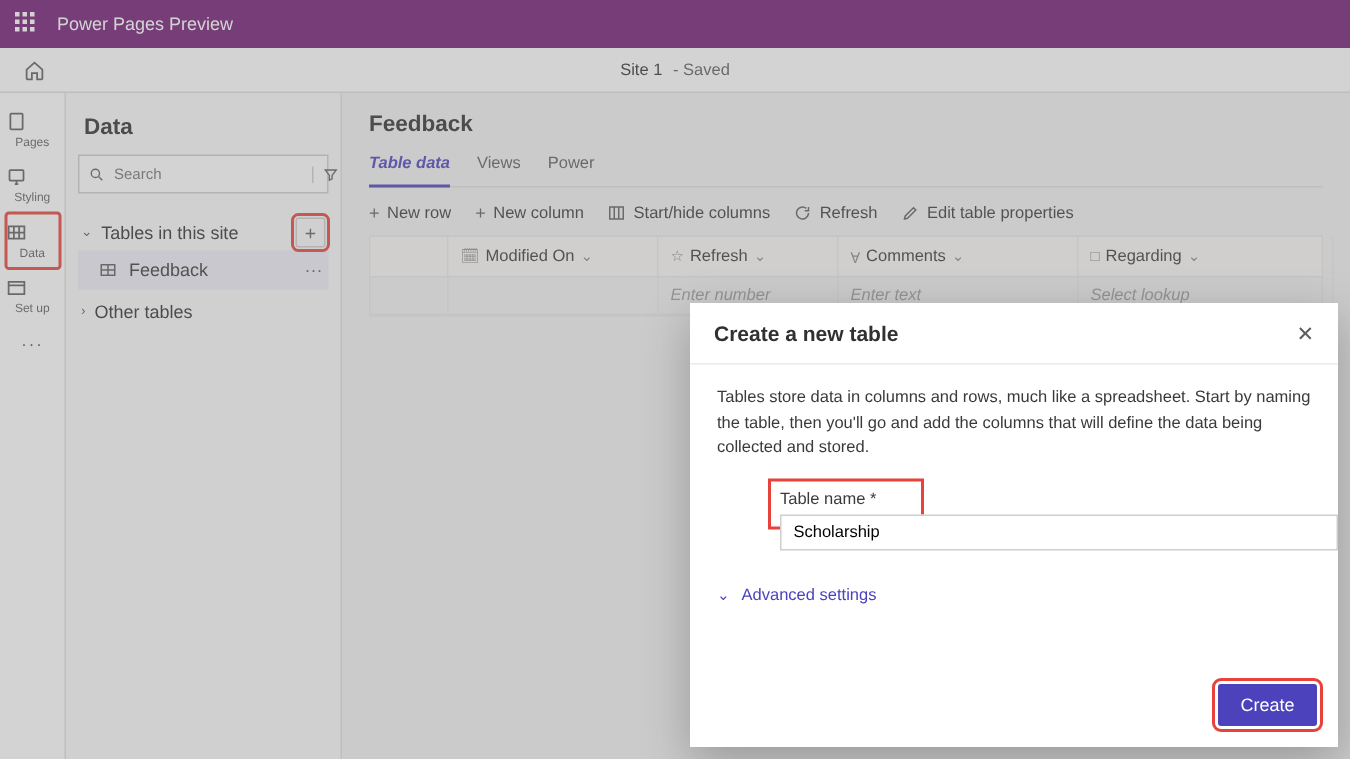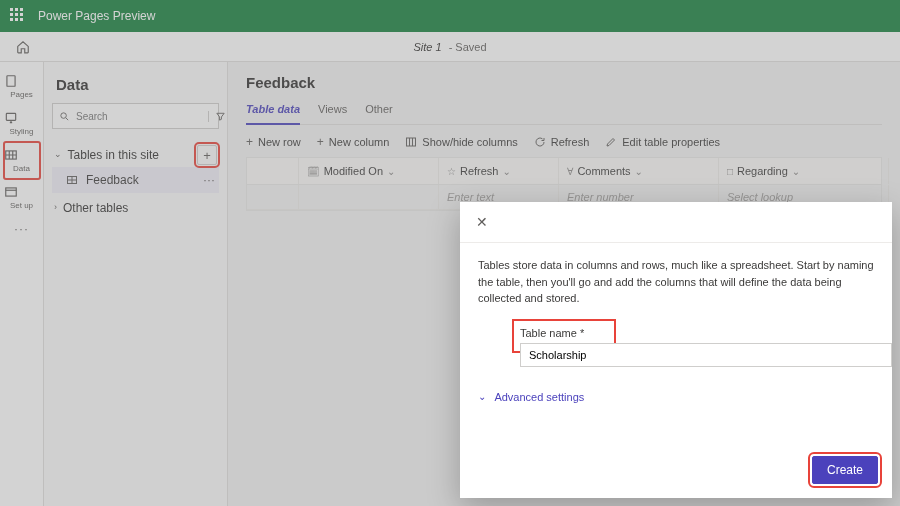--- a/index.html
+++ b/index.html
@@ -1,23 +1,23 @@
 <!DOCTYPE html>
 <html><head>
 <meta charset="utf-8">
 <style>
   * { margin: 0; padding: 0; box-sizing: border-box; font-family: "Segoe UI", Arial, sans-serif; }
   body { width: 900px; height: 506px; overflow: hidden; background: #f3f3f3; color: #323130; position: relative; }
-  .topbar { height: 32px; background: #15803d; color: #fff; display: flex; align-items: center; padding: 0 10px; font-size: 12px; }
+  .topbar { height: 32px; background: #701a75; color: #fff; display: flex; align-items: center; padding: 0 10px; font-size: 12px; }
   .waffle { width: 16px; height: 16px; display: grid; grid-template-columns: repeat(3,3px); grid-template-rows: repeat(3,3px); gap: 2px; margin-right: 12px; }
   .waffle span { background: #fff; }
   .subbar { height: 30px; background: #fff; border-bottom: 1px solid #e1dfdd; display: flex; align-items: center; position: relative; font-size: 11px; }
   .home-icon { margin-left: 16px; color: #605e5c; }
   .sitestate { position: absolute; left: 50%; transform: translateX(-50%); color: #605e5c; }
-  .sitestate .site { color: #323130; margin-right:4px;font-style:italic;}
+  .sitestate .site { color: #323130; margin-right:4px;}
   .main { display: flex; height: calc(100% - 62px); }
   .rail { width: 44px; background: #fff; border-right: 1px solid #e1dfdd; display: flex; flex-direction: column; align-items: center; padding-top: 6px; }
   .rail-item { width: 36px; text-align: center; padding: 6px 0; color: #605e5c; font-size: 8px; cursor: pointer; border-radius: 2px; }
   .rail-item .ri-icon { font-size: 14px; display: block; margin-bottom: 2px; }
   .rail-item.active { outline: 2px solid #e8433a; outline-offset: -1px; }
   .dots3 { letter-spacing: 1px; font-size: 12px; }
   .sidepanel { width: 184px; background: #fbfbfb; border-right: 1px solid #e1dfdd; padding: 10px 8px; }
   .sp-title { font-size: 15px; font-weight: 600; margin: 4px 4px 10px; }
   .search { display:flex; align-items:center; border:1px solid #cfcecc; background:#fff; height:26px; padding:0 6px; font-size:11px; color:#605e5c;}
   .search .sicon{ margin-right:6px;}
@@ -178,39 +178,39 @@
           <span>Other tables</span>
         </span>
     </div>
   </div>
 
   <div class="content">
     <div class="page-title">Feedback</div>
     <div class="tabs">
       <div class="tab active">Table data</div>
       <div class="tab">Views</div>
-      <div class="tab">Other</div>
+      <div class="tab">Power</div>
     </div>
     <div class="cmdbar">
       <div class="cmd">
           <span class="ci">+</span>
           <span>New row</span>
         </div>
       <div class="cmd">
           <span class="ci">+</span>
           <span>New column</span>
         </div>
       <div class="cmd">
           <span class="ci">
             <svg width="12" height="12" viewBox="0 0 24 24" fill="none" stroke="#605e5c" stroke-width="2">
               <rect x="3" y="4" width="18" height="16"></rect>
               <path d="M9 4v16M15 4v16"></path>
             </svg>
           </span>
-          <span>Show/hide columns</span>
+          <span>Start/hide columns</span>
         </div>
       <div class="cmd">
           <span class="ci">
             <svg width="12" height="12" viewBox="0 0 24 24" fill="none" stroke="#605e5c" stroke-width="2">
               <path d="M20 12a8 8 0 1 1-3-6.2M20 4v5h-5"></path>
             </svg>
           </span>
           <span>Refresh</span>
         </div>
       <div class="cmd">
@@ -242,32 +242,33 @@
           </div>
         <div class="gh">
             <span class="gicon">□</span>
             <span>Regarding</span>
             <span class="gicon">⌄</span>
           </div>
       </div>
       <div class="grid-row">
         <div class="gc"></div>
         <div class="gc"></div>
+        <div class="gc">Enter number</div>
         <div class="gc">Enter text</div>
-        <div class="gc">Enter number</div>
         <div class="gc">Select lookup</div>
       </div>
     </div>
   </div>
 </div>
 
 <div class="overlay"></div>
 
 <div class="modal">
   <div class="m-head">
+    <div class="m-title">Create a new table</div>
     <div class="m-close">✕</div>
   </div>
   <div class="m-body">
     <div class="m-desc">Tables store data in columns and rows, much like a spreadsheet. Start by naming the table, then you'll go and add the columns that will define the data being collected and stored.</div>
     <div class="field-wrap">
       <div class="field-label">Table name *</div>
       <input class="field-input" value="Scholarship" style="">
     </div>
     <div class="spacer"></div>
     <div class="adv">

